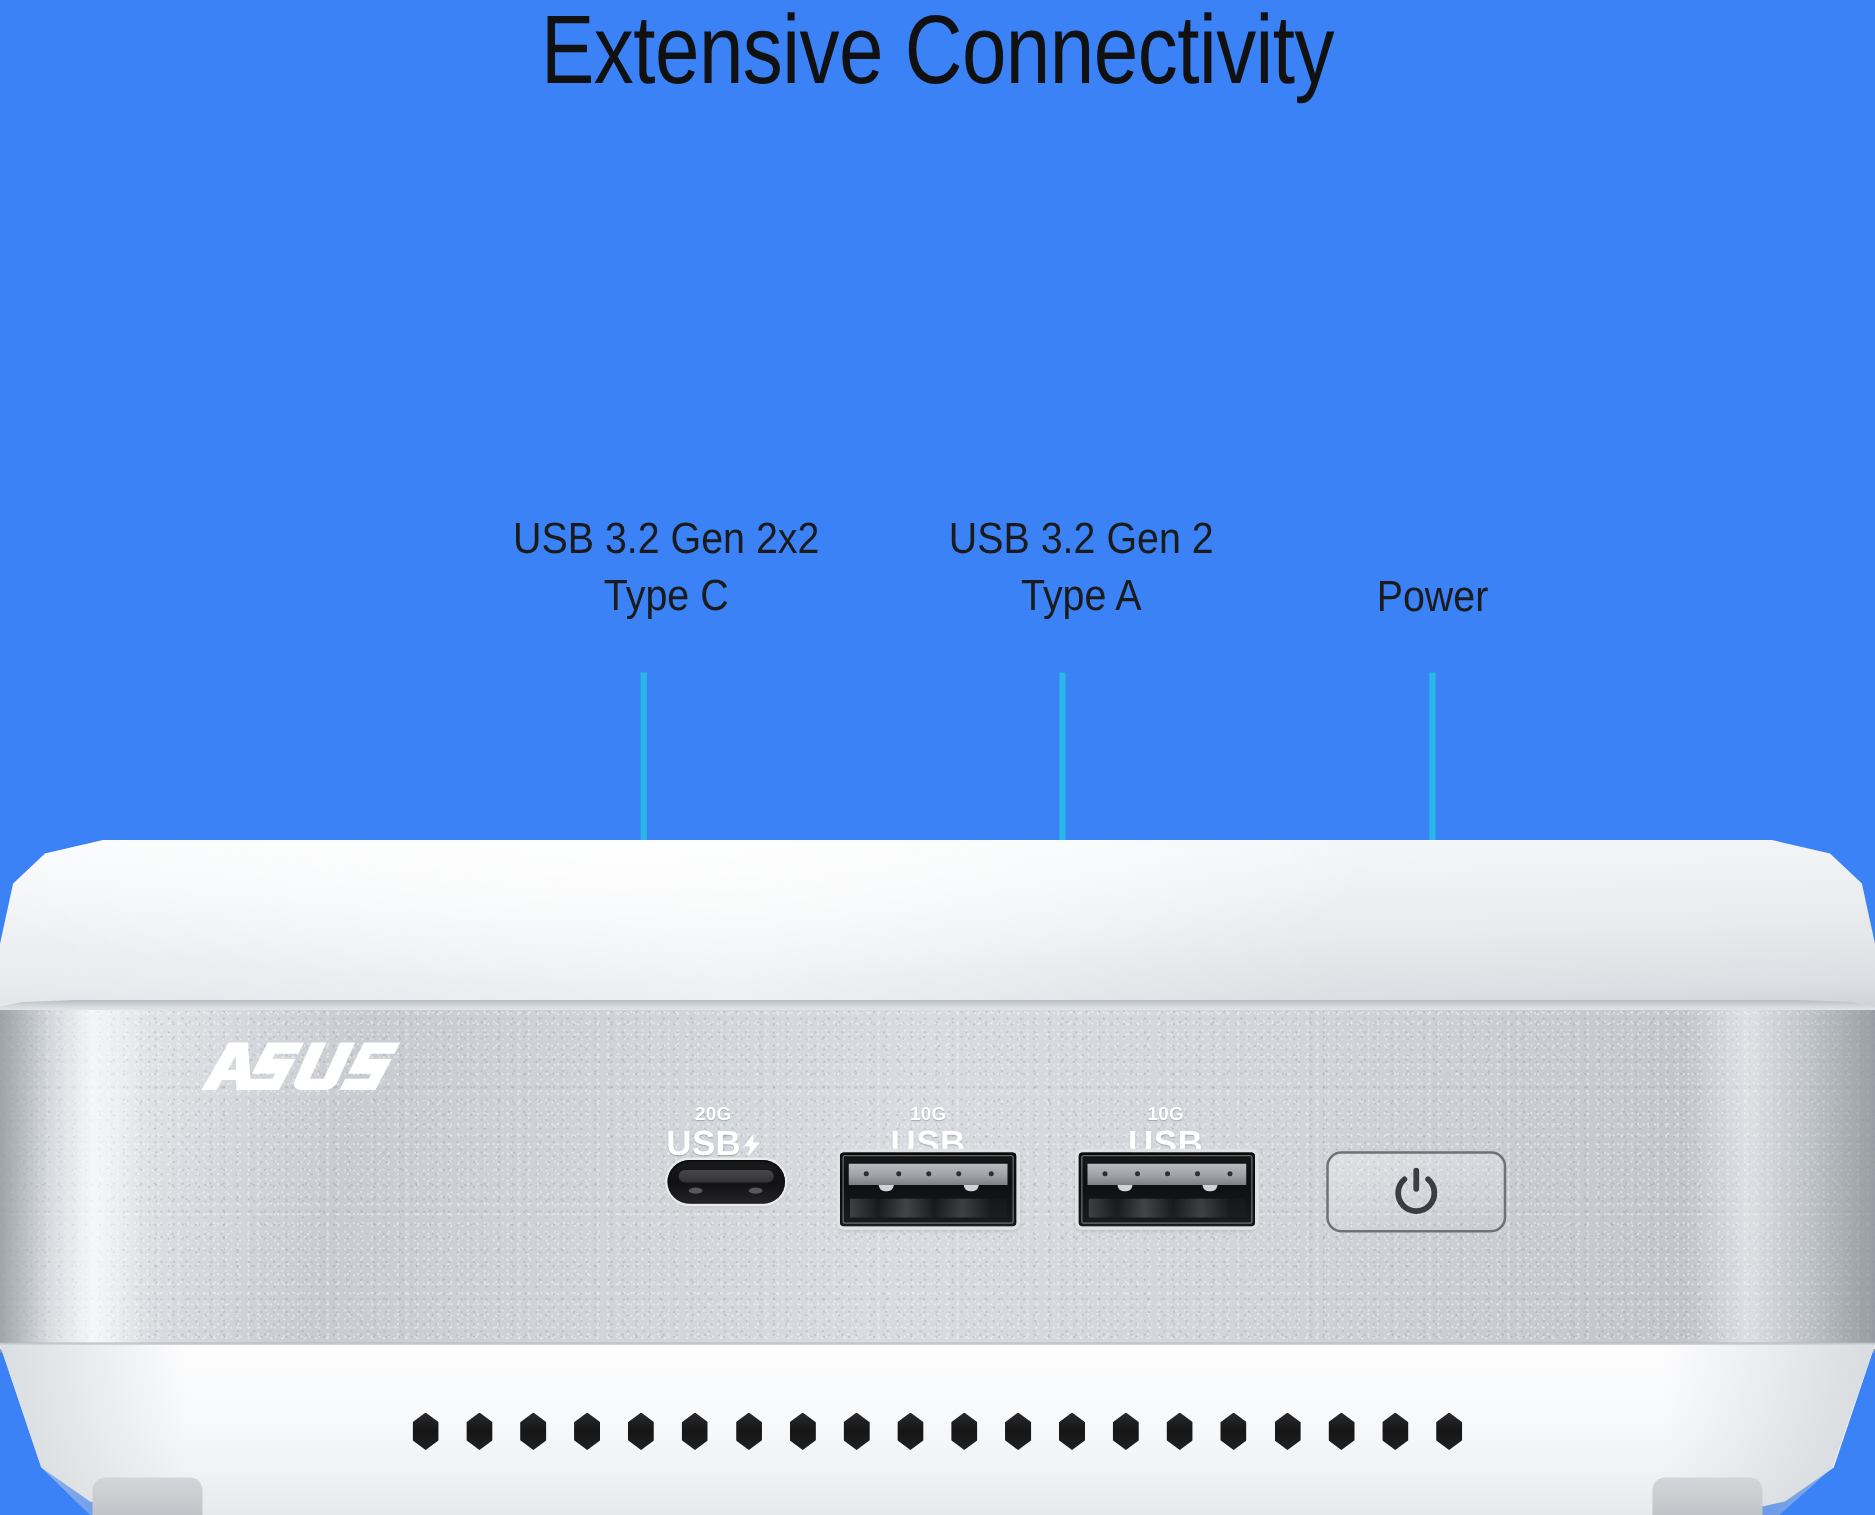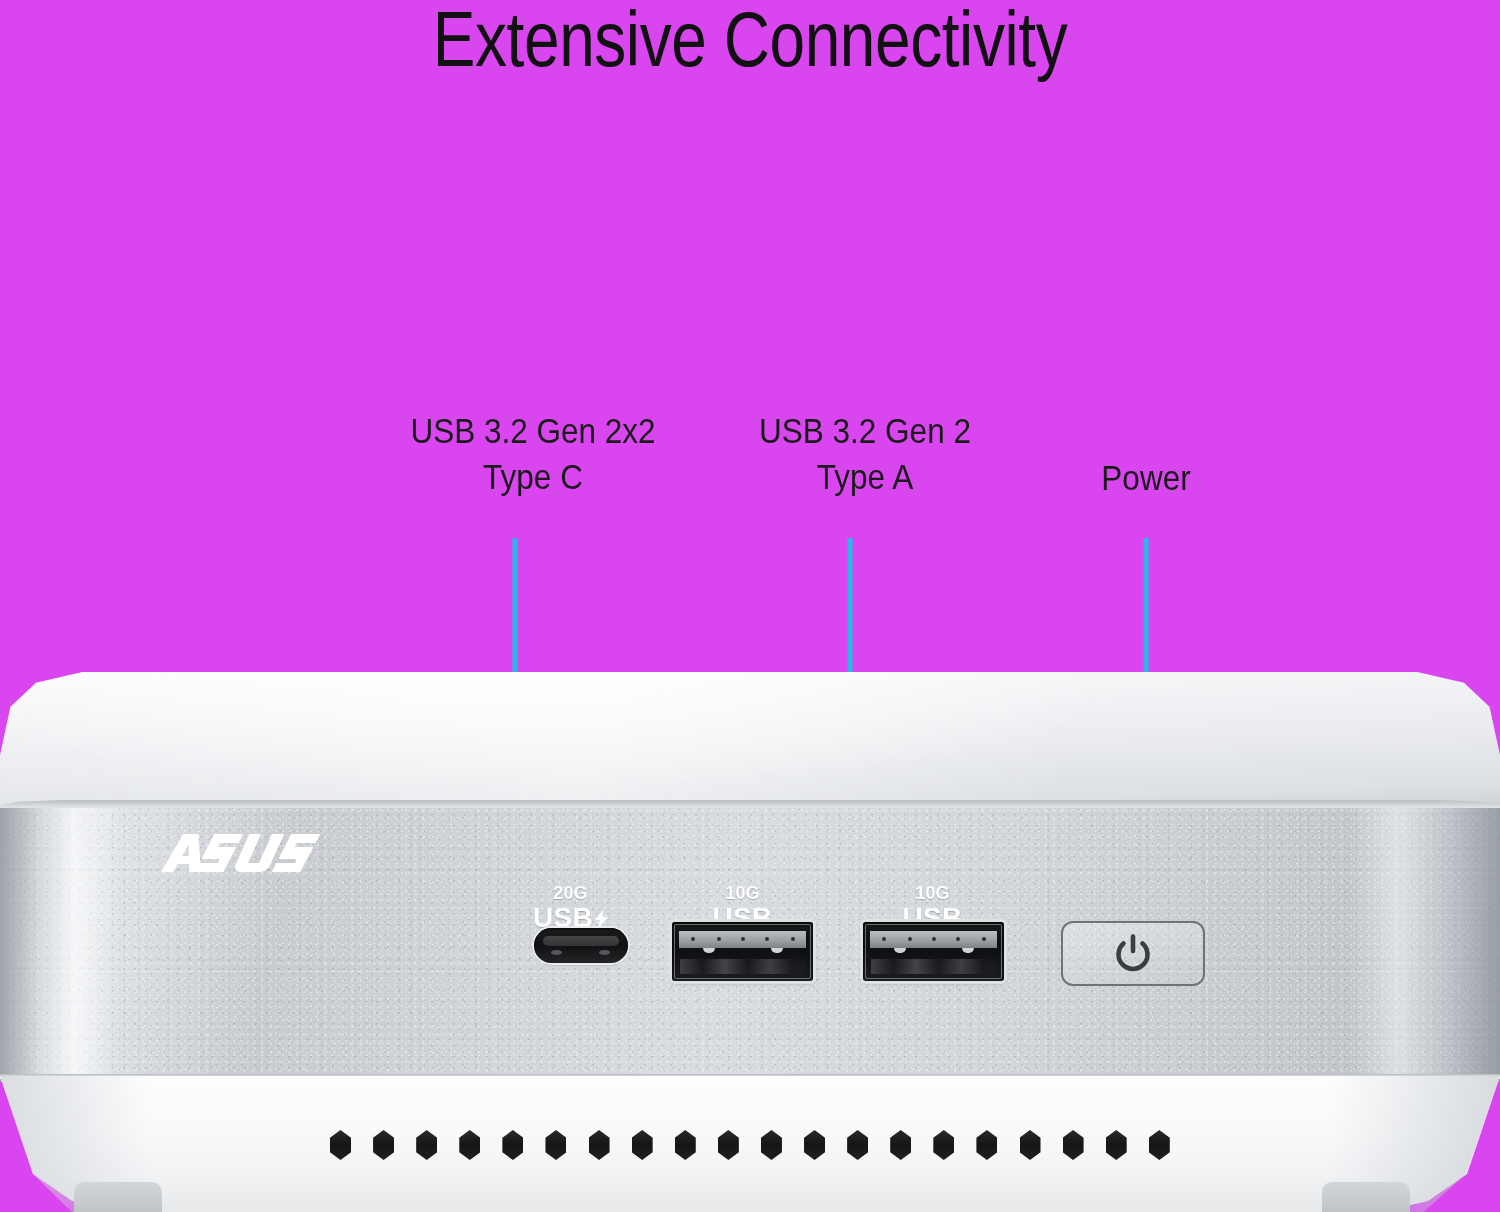--- a/index.html
+++ b/index.html
@@ -5,21 +5,21 @@
 <style>
   html,body{margin:0;padding:0;background:#ffffff;}
   body{
     font-family:"Liberation Sans", sans-serif;
     -webkit-font-smoothing:antialiased;
   }
   #stage{
     position:relative;
     width:1500px;
     height:1212px;
-    background:#d946ef;
+    background:#3b82f6;
     overflow:hidden;
   }
 
   
   #title{
     position:absolute;
     left:0; top:-6px;
     width:1500px;
     text-align:center;
     font-size:78px;
@@ -185,21 +185,21 @@
   
   .port-mark{
     position:absolute;
     text-align:center;
     color:#ffffff;
     font-weight:700;
     text-shadow:0 1px 1px rgba(120,125,132,.55);
     line-height:1;
     user-select:none;
   }
-  .port-mark .speed{ display:block; font-size:18px; letter-spacing:.2px; }
+  .port-mark .speed{ display:block; font-size:15px; letter-spacing:.2px; }
   .port-mark .usb  { display:block; font-size:28px; letter-spacing:.3px; margin-top:2px;}
   #mark-c { left:518px; top:884px; width:105px; }
   #mark-a1{ left:690px; top:884px; width:105px; }
   #mark-a2{ left:880px; top:884px; width:105px; }
 
   .bolt{
     display:inline-block;
     margin-left:2px;
     vertical-align:-1px;
   }

